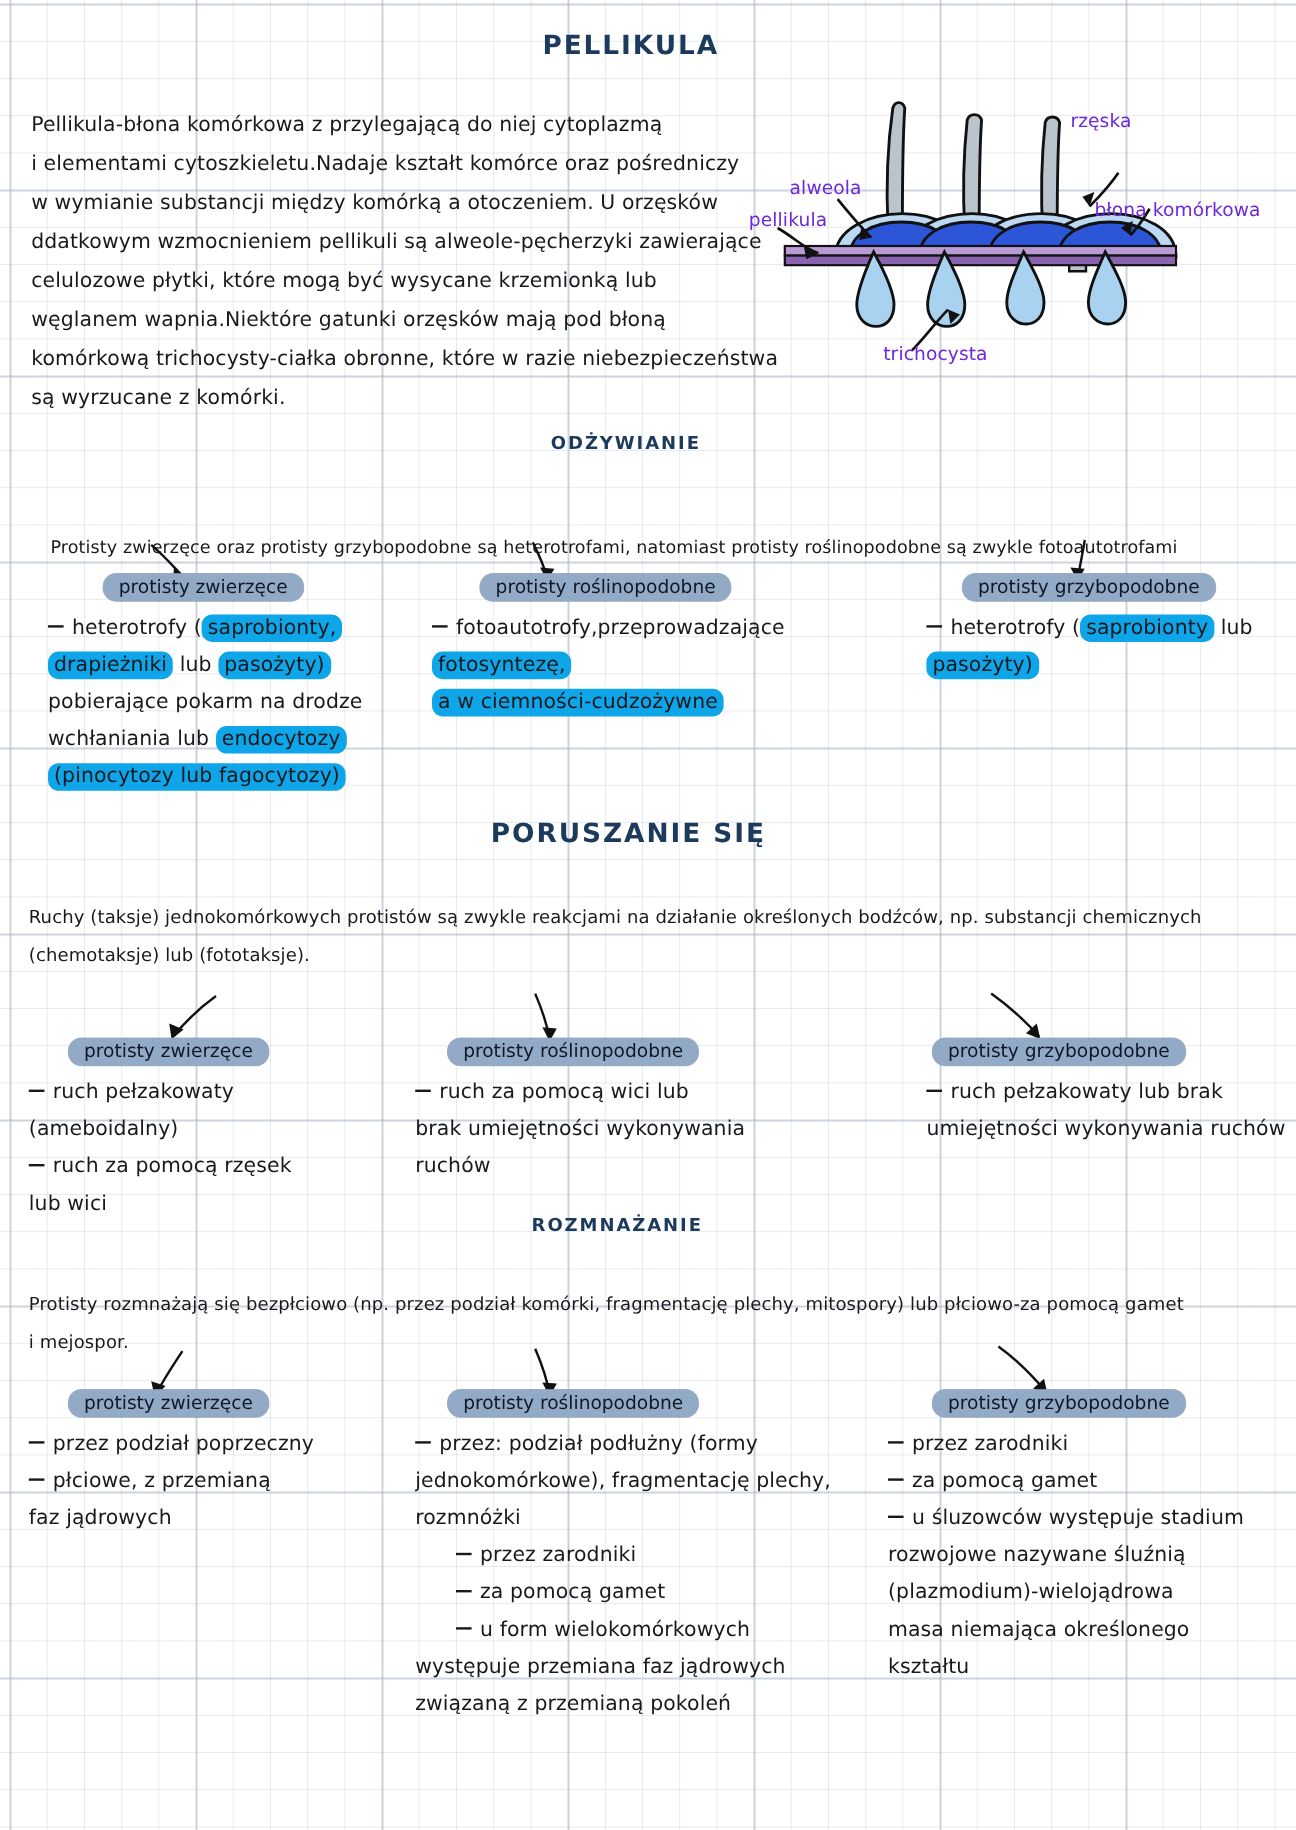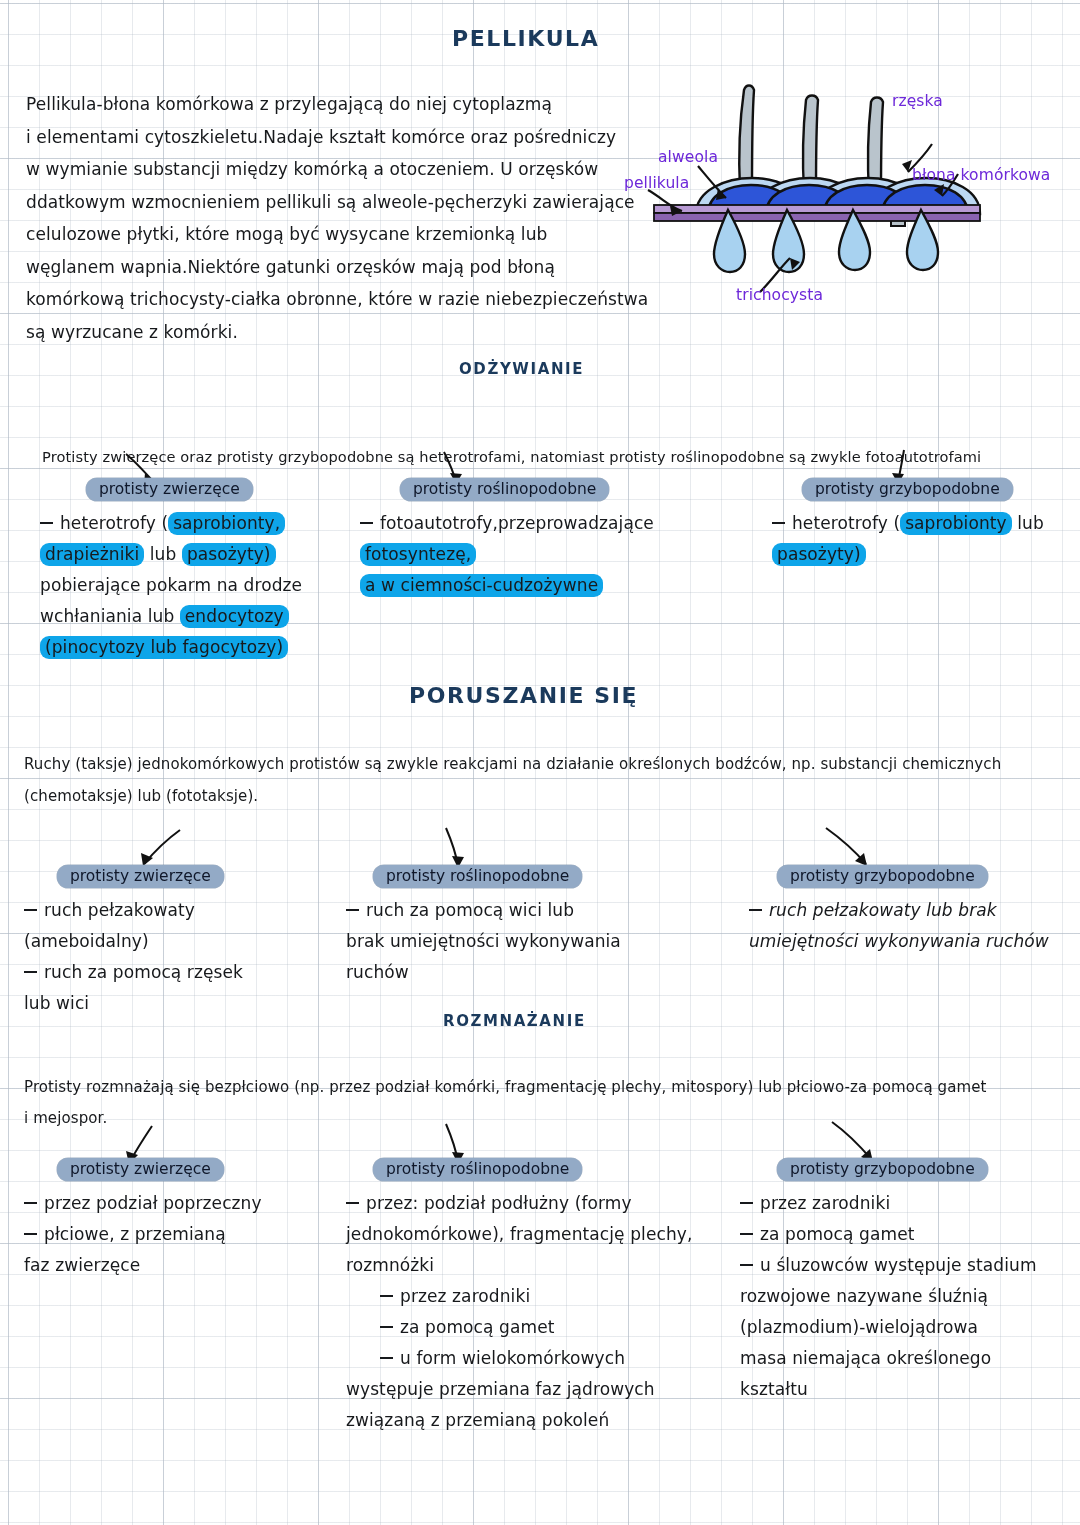--- a/index.html
+++ b/index.html
@@ -251,21 +251,21 @@
     <div><span class="bullet"></span><span>ruch  za pomocą rzęsek</span></div>
     <div><span>lub  wici</span></div>
   </div>
 
   <div class="col-block hand" style="left:346px; top:895px;">
     <div><span class="bullet"></span><span>ruch za  pomocą wici lub</span></div>
     <div><span>brak  umiejętności wykonywania</span></div>
     <div><span>ruchów</span></div>
   </div>
 
-  <div class="col-block hand" style="left:749px; top:895px;font-style:italic;">
+  <div class="col-block hand" style="left:772px; top:895px;">
     <div><span class="bullet"></span><span>ruch pełzakowaty  lub brak</span></div>
     <div><span>umiejętności  wykonywania ruchów</span></div>
   </div>
 
   <div class="section-title t-small" style="left:443px; top:1012px;">ROZMNAŻANIE</div>
 
   <div class="para hand" style="left:24px; top:1072px; font-size:15px; line-height:31px;">
     <span class="para-line">Protisty rozmnażają się bezpłciowo (np. przez podział komórki, fragmentację plechy, mitospory) lub płciowo-za pomocą gamet</span>
     <span class="para-line">i mejospor.</span>
   </div>
@@ -283,21 +283,21 @@
     <path d="M45 42 L33 37 L42 29 Z" fill="#111"></path>
   </svg>
 
   <div class="pill" style="left:57px; top:1158px;">protisty  zwierzęce</div>
   <div class="pill" style="left:373px; top:1158px;">protisty roślinopodobne</div>
   <div class="pill" style="left:777px; top:1158px;">protisty  grzybopodobne</div>
 
   <div class="col-block hand" style="left:24px; top:1188px;">
     <div><span class="bullet"></span><span>przez podział poprzeczny</span></div>
     <div><span class="bullet"></span><span>płciowe, z przemianą</span></div>
-    <div><span>faz zwierzęce</span></div>
+    <div><span>faz jądrowych</span></div>
   </div>
 
   <div class="col-block hand" style="left:346px; top:1188px;">
     <div><span class="bullet"></span><span>przez: podział podłużny (formy</span></div>
     <div><span>jednokomórkowe), fragmentację plechy,</span></div>
     <div><span>rozmnóżki</span></div>
     <div class="indent"><span class="bullet"></span><span>przez zarodniki</span></div>
     <div class="indent"><span class="bullet"></span><span>za pomocą  gamet</span></div>
     <div class="indent"><span class="bullet"></span><span>u form wielokomórkowych</span></div>
     <div><span>występuje  przemiana faz jądrowych</span></div>

